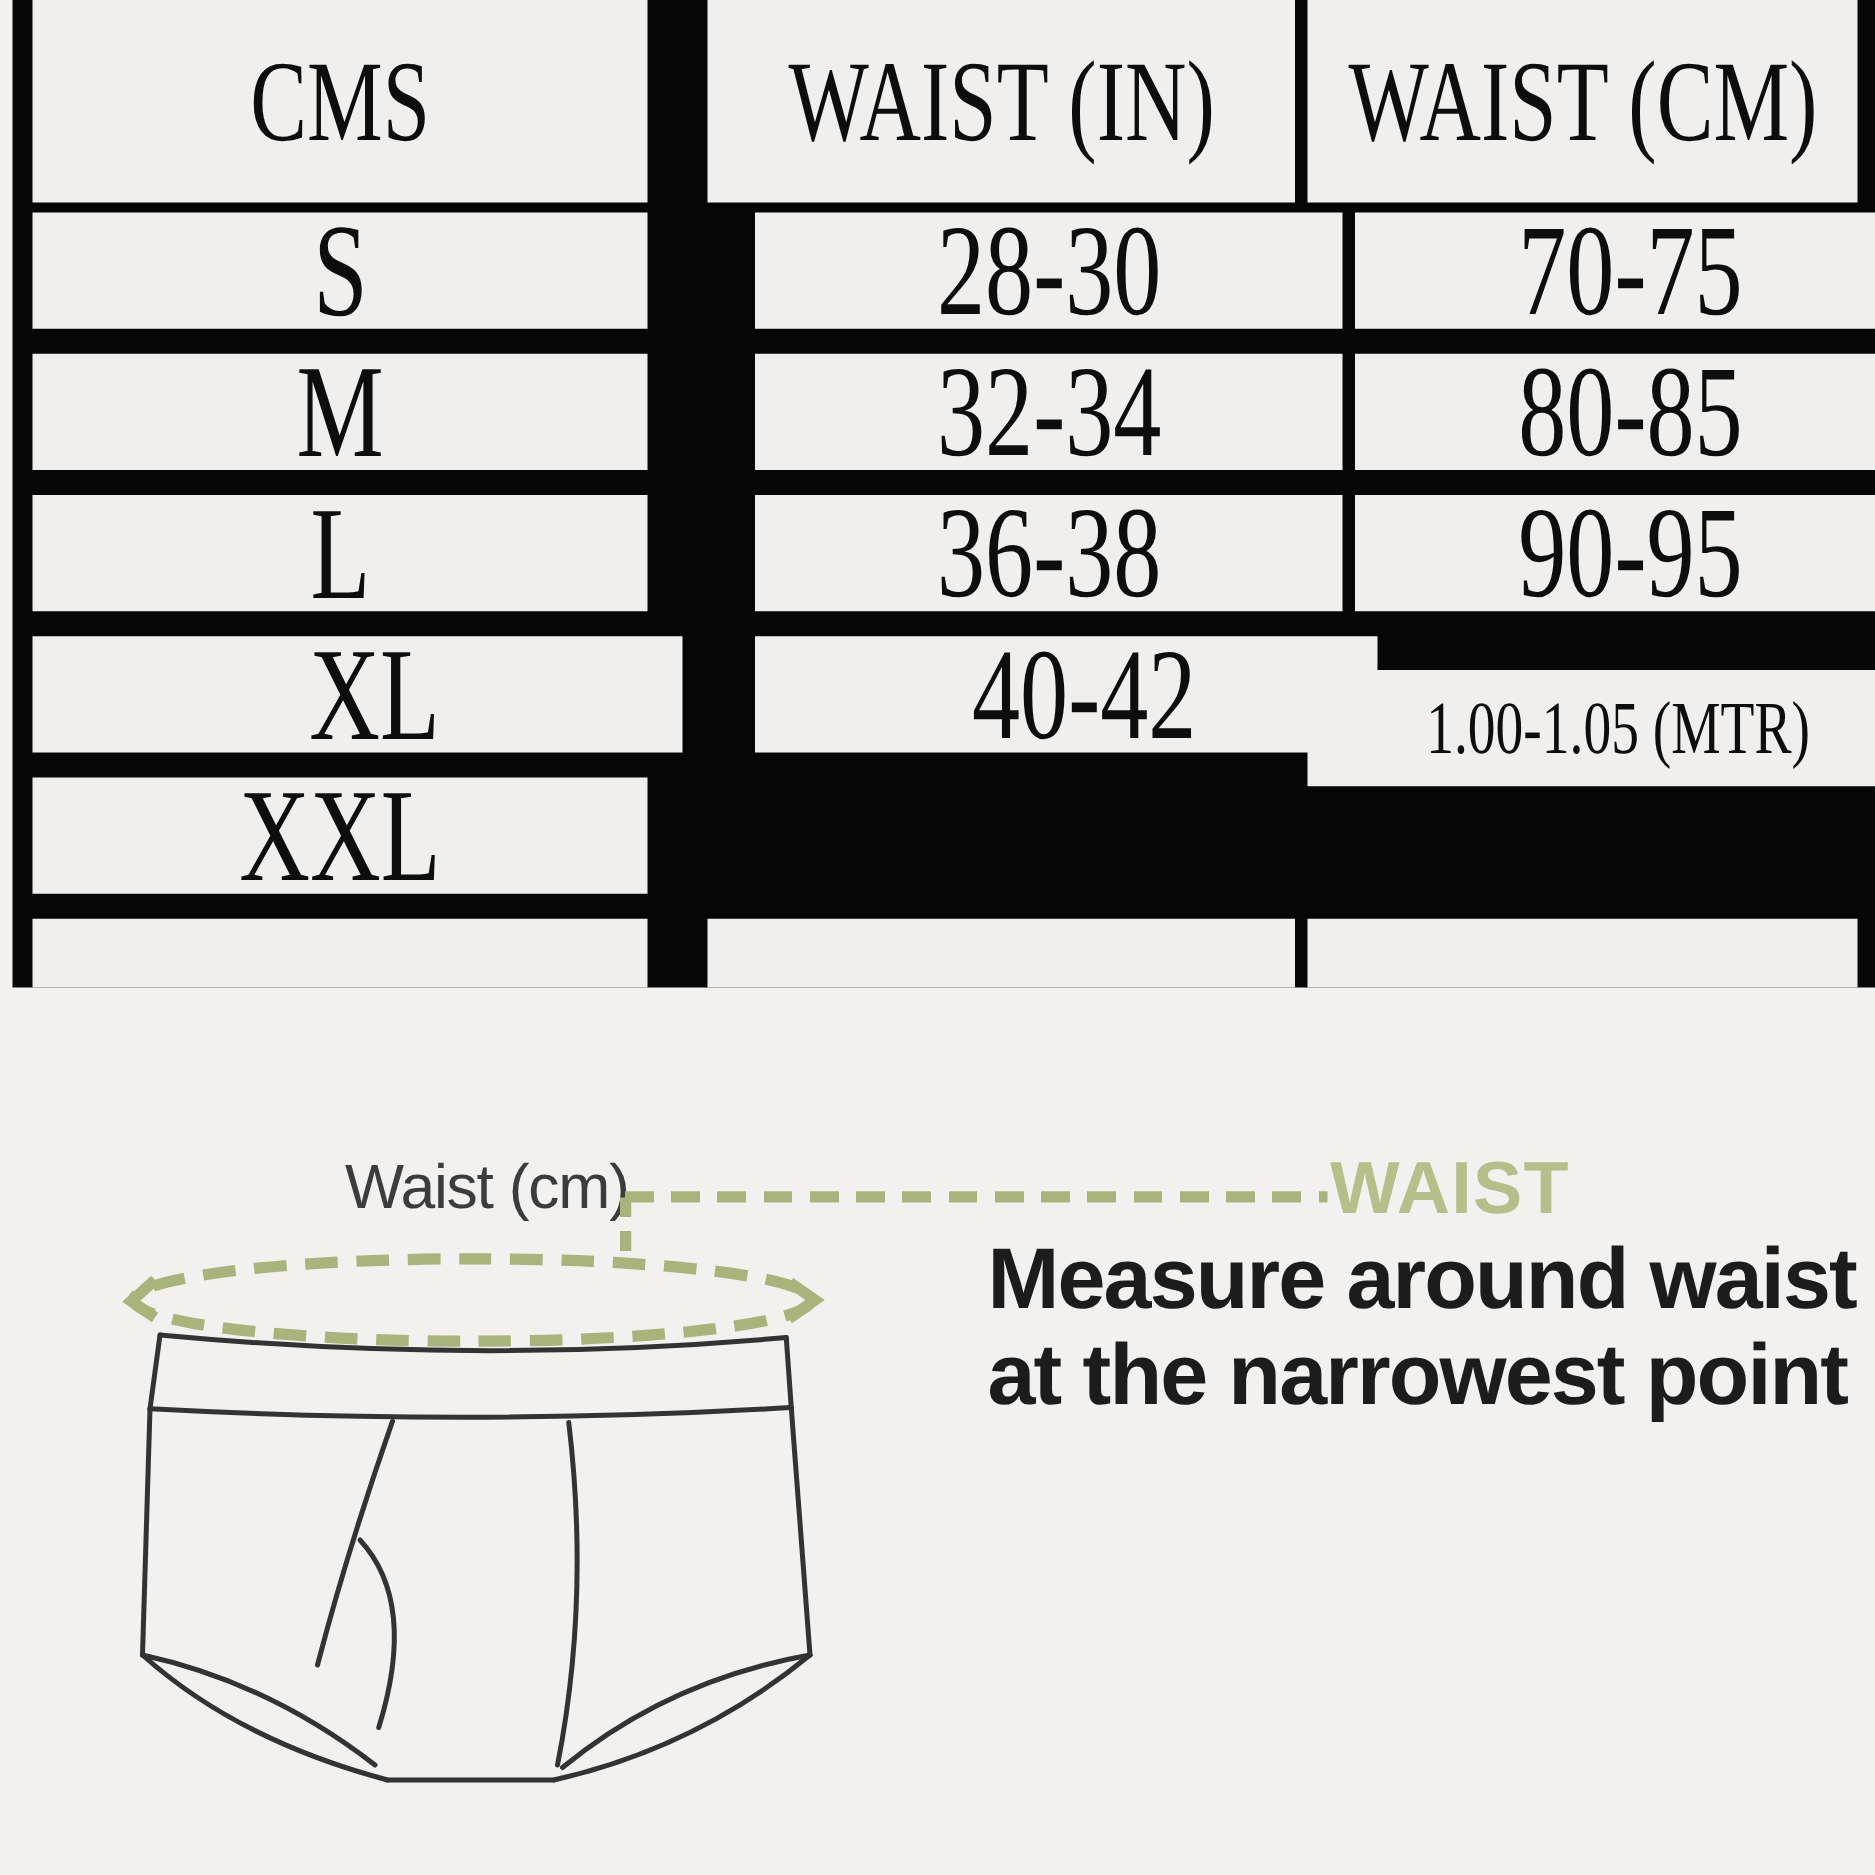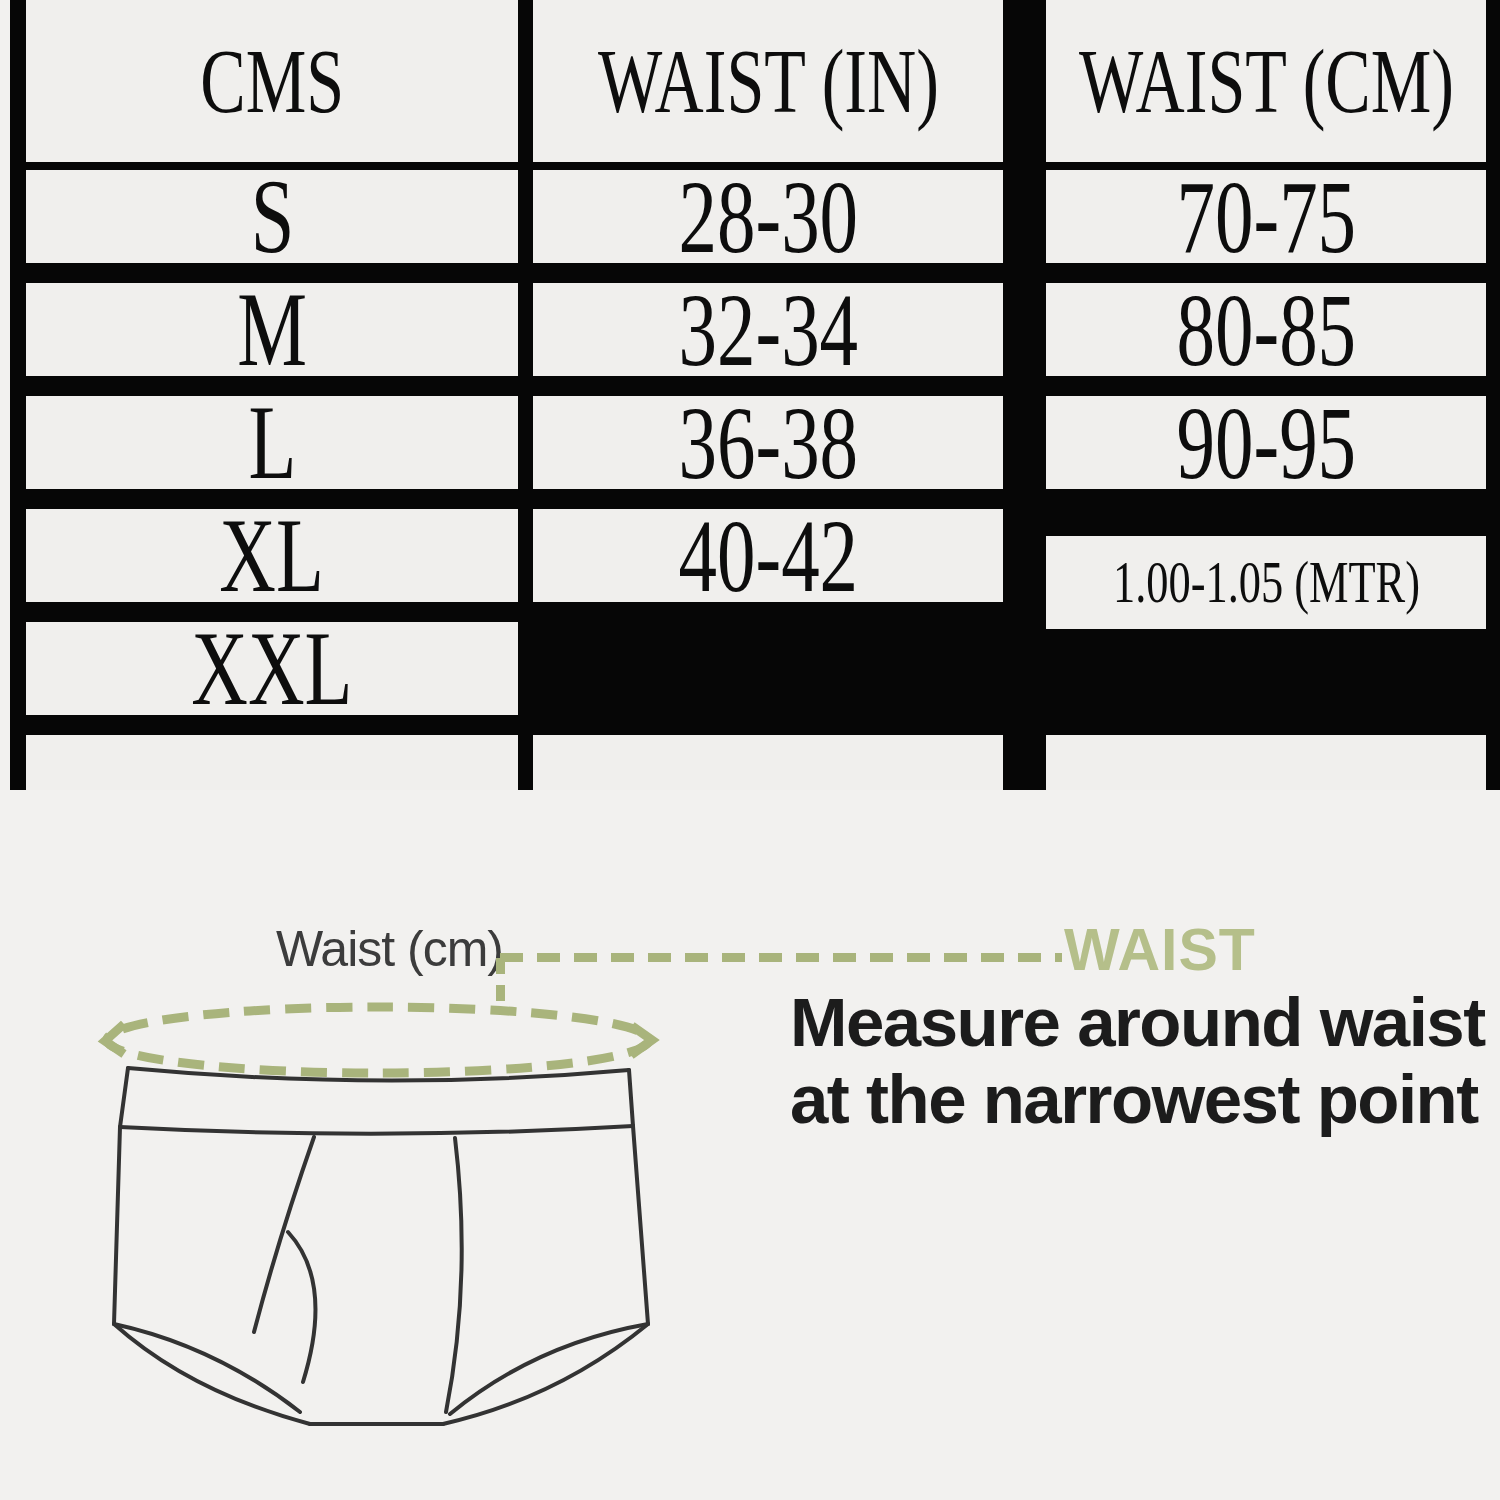--- a/index.html
+++ b/index.html
@@ -15,32 +15,32 @@
   }
   .cell{
     position:absolute;background:#f0efed;
     display:flex;align-items:center;justify-content:center;
     font-family:"Liberation Serif","DejaVu Serif",serif;
     color:#0d0d0d;
   }
   .cell .tx{display:inline-block;transform:scaleX(.74);transform-origin:center;white-space:nowrap;}
   
   .c1{left:16px;width:492px;}
-  .c2{left:523px;width:470px;}
+  .c2{left:556px;width:470px;}
   .c3{left:1036px;width:440px;}
   
   .rh{top:0;height:162px;font-size:92px;}
   .r1{top:170px;height:93px;}
   .r2{top:283px;height:93px;}
   .r3{top:396px;height:93px;}
-  .r4{top:509px;height:93px;}
+  .r4{top:509px;height:93px;padding-left:28px;}
   .r5{top:622px;height:93px;}
   .r6{top:735px;height:55px;}
   .size-cell{font-size:106px;}
-  .val-cell{font-size:104px;}
+  .val-cell{font-size:104px;margin-left:38px;}
   .mtr-cell{font-size:60px;margin-top:27px;}
   
   .waist-cm-label{
     position:absolute;left:276px;top:920px;
     font-size:50px;font-weight:500;color:#3c3c3c;letter-spacing:-1px;
   }
   .dash-h{
     position:absolute;left:500px;top:953px;width:562px;height:9px;
     background:repeating-linear-gradient(90deg,var(--olive) 0 23px,transparent 23px 37px);
   }

